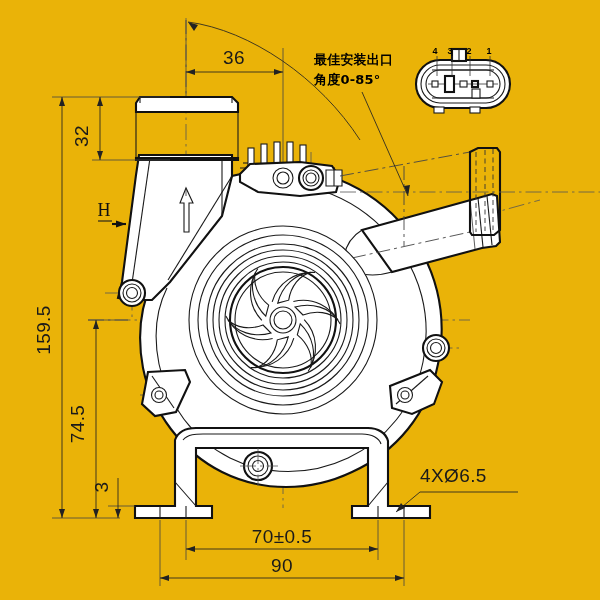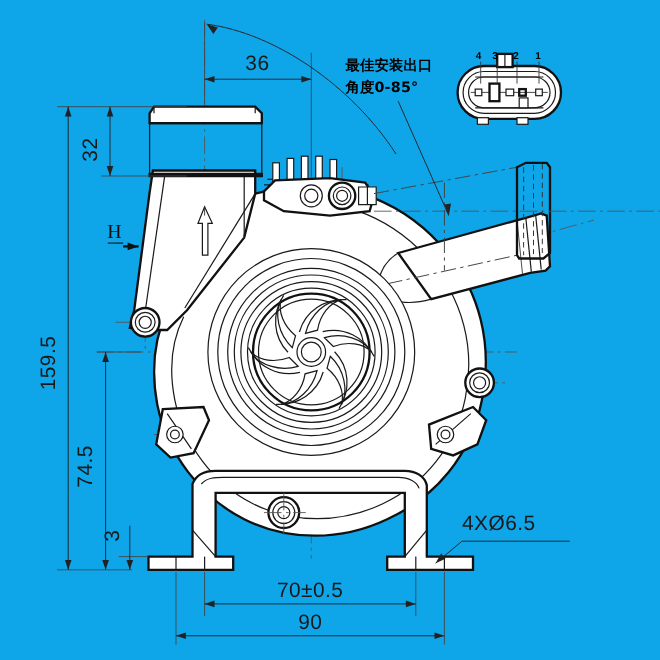--- a/index.html
+++ b/index.html
@@ -8,21 +8,21 @@
     padding: 0;
     background: #ffffff;
   }
   body {
     font-family: "Liberation Sans", sans-serif;
   }
   #drawing-root {
     position: relative;
     width: 600px;
     height: 600px;
-    background: #0ea5e9;
+    background: #eab308;
     overflow: hidden;
   }
   #drawing-svg {
     display: block;
     width: 600px;
     height: 600px;
   }
   .dim-text {
     font-family: "Liberation Sans", sans-serif;
     font-size: 19px;

